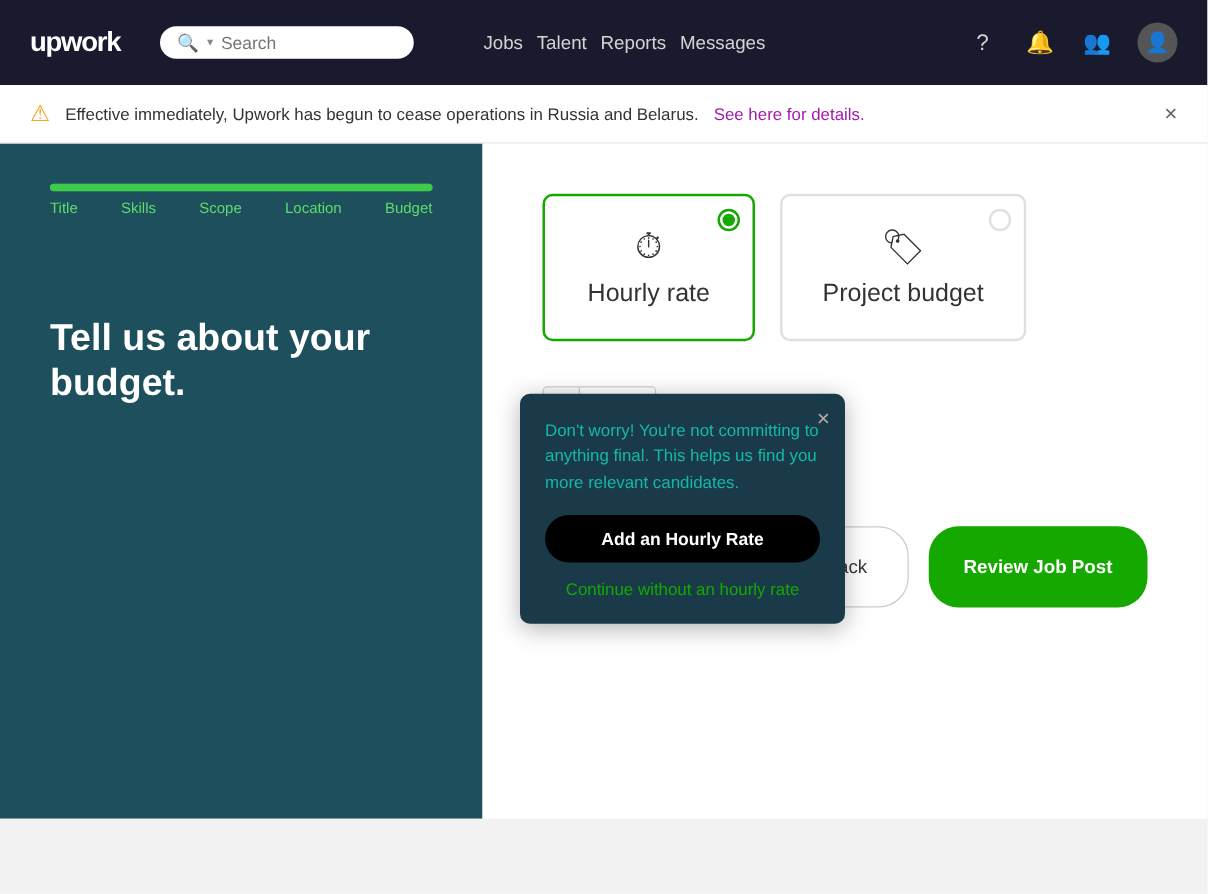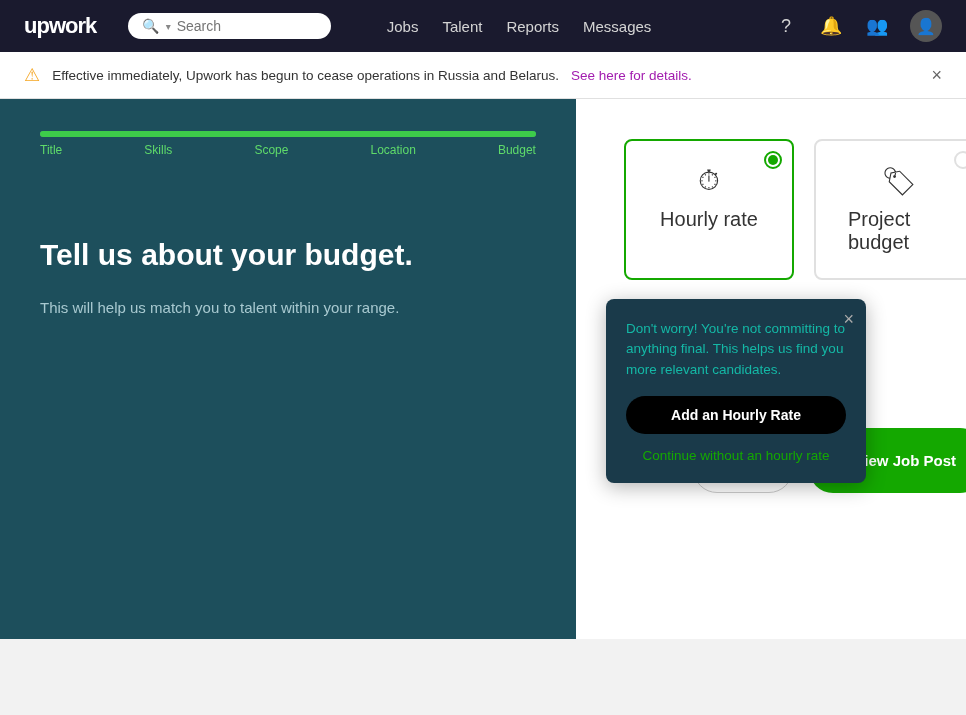--- a/index.html
+++ b/index.html
@@ -3,21 +3,21 @@
   <meta charset="utf-8">
   <style>
     * { box-sizing: border-box; margin: 0; padding: 0; }
     body { font-family: 'Helvetica Neue', Arial, sans-serif; background: #f2f2f2; color: #222; font-size: 14px; }
 
     
     .header {
       background: #1a1a2e;
       display: flex;
       align-items: center;
-      height: 52px;
+      height: 68px;
       padding: 0 24px;
       gap: 24px;
     }
     .header-logo {
       color: #fff;
       font-size: 22px;
       font-weight: 900;
       letter-spacing: -1px;
       margin-right: 8px;
     }
@@ -31,21 +31,21 @@
       min-width: 200px;
       color: #555;
       font-size: 14px;
     }
     .header-search input {
       border: none; outline: none; background: transparent; font-size: 14px; color: #333; width: 140px;
     }
     .header-nav {
       display: flex;
       align-items: center;
-      gap: 24px;
+      gap: 11px;
       margin-left: 32px;
       flex: 1;
       text-align: right;
     }
     .header-nav a {
       color: #d4d4d4;
       text-decoration: none;
       font-size: 15px;
     }
     .header-icons {
@@ -85,21 +85,21 @@
       display: flex;
       max-width: 966px;
       margin: 0 auto;
       min-height: 540px;
       background: #fff;
     }
 
     
     .left-panel {
       background: #1d4f5c;
-      width: 576px;
+      width: 386px;
       min-height: 540px;
       padding: 32px 40px;
       flex-shrink: 0;
       display: flex;
       flex-direction: column;
     }
     .progress-bar-container {
       width: 100%;
       margin-bottom: 20px;
     }
@@ -361,21 +361,20 @@
       </div>
       <div class="progress-steps">
         <span class="progress-step">Title</span>
         <span class="progress-step">Skills</span>
         <span class="progress-step">Scope</span>
         <span class="progress-step">Location</span>
         <span class="progress-step">Budget</span>
       </div>
     </div>
     <h1 class="left-title">Tell us about your budget.</h1>
-    <p class="left-subtitle">This will help us match you to talent within your range.</p>
   </div>
 
   <div class="right-panel">
 
     <div class="option-cards">
 
       <div class="option-card selected">
         <div class="radio-dot"></div>
         <span class="option-card-icon">⏱</span>
         <span class="option-card-label">Hourly rate</span>

